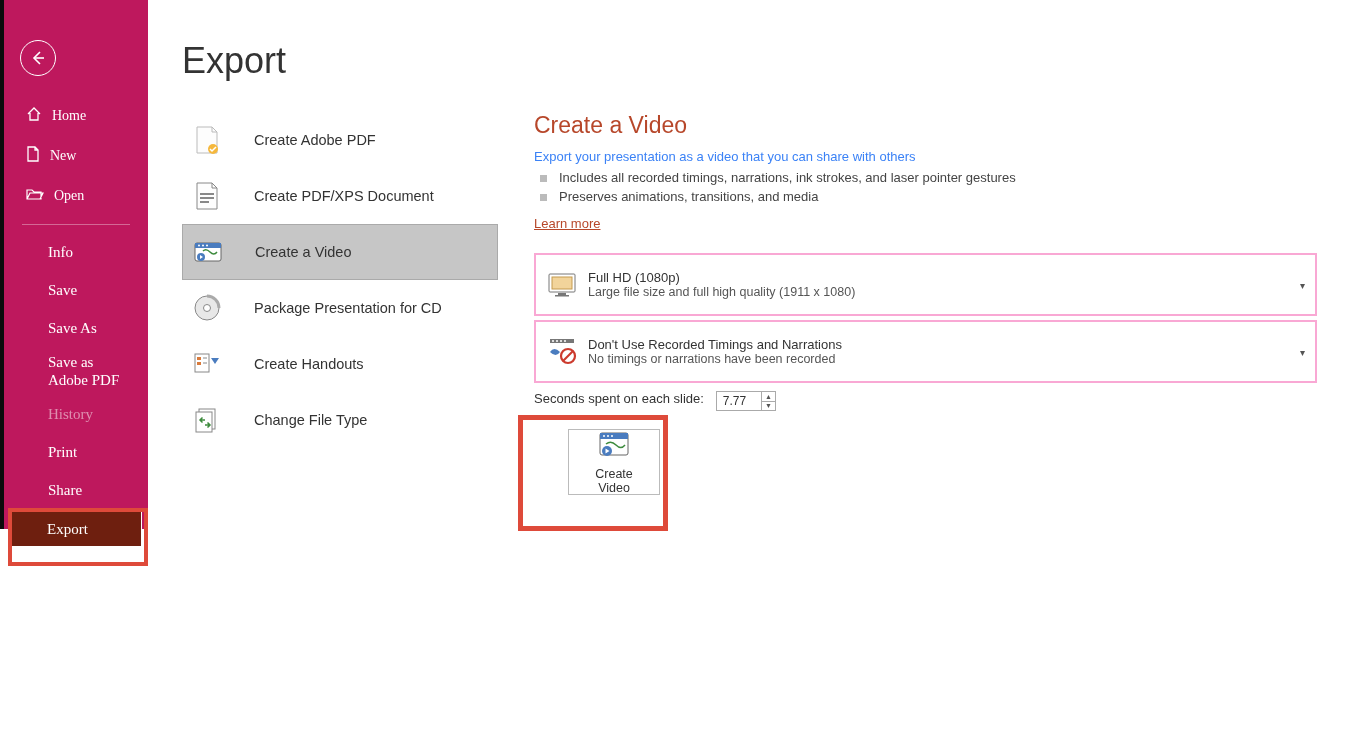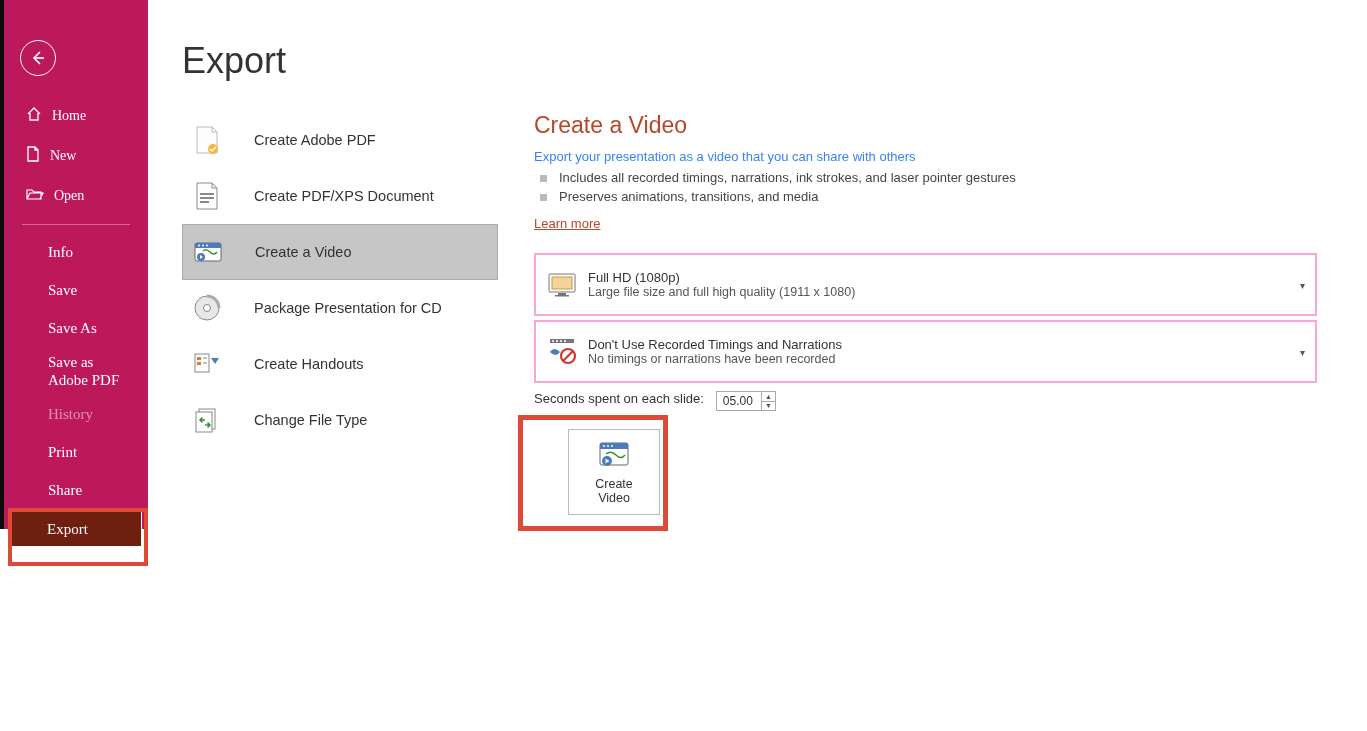--- a/index.html
+++ b/index.html
@@ -195,21 +195,21 @@
   }
   .spinner .arrows {
     position:absolute; right:0; top:0; bottom:0; width:14px;
     border-left:1px solid #aaa;
     display:flex; flex-direction:column;
   }
   .spinner .arrows div { flex:1; display:flex;align-items:center;justify-content:center; font-size:7px; color:#555;}
   .spinner .arrows div:first-child { border-bottom:1px solid #aaa;}
 
   .create-video-btn {
-    width: 92px; height: 86px;
+    width: 92px; height: 66px;
     border: 1px solid #bbb;
     display:flex; flex-direction:column; align-items:center; justify-content:center;
     gap:4px;
     font-size:12.5px; text-align:center;
     margin-left: 34px;
   }
   .create-video-highlight {
     position:absolute;
     border: 5px solid #de4a3a;
     pointer-events:none;
@@ -454,21 +454,21 @@
       <div class="dd-text">
         <div class="t1">Don't Use Recorded Timings and Narrations</div>
         <div class="t2">No timings or narrations have been recorded</div>
       </div>
       <div class="chev">▾</div>
     </div>
 
     <div class="seconds-row">
       <span>Seconds spent on each slide:</span>
       <div class="spinner">
-        <span>05.00</span>
+        <span>7.77</span>
         <div class="arrows">
           <div>▲</div>
           <div>▼</div>
         </div>
       </div>
     </div>
 
     <div style="position:relative; width:130px; height:120px;">
       <div class="create-video-btn">
         <span>

